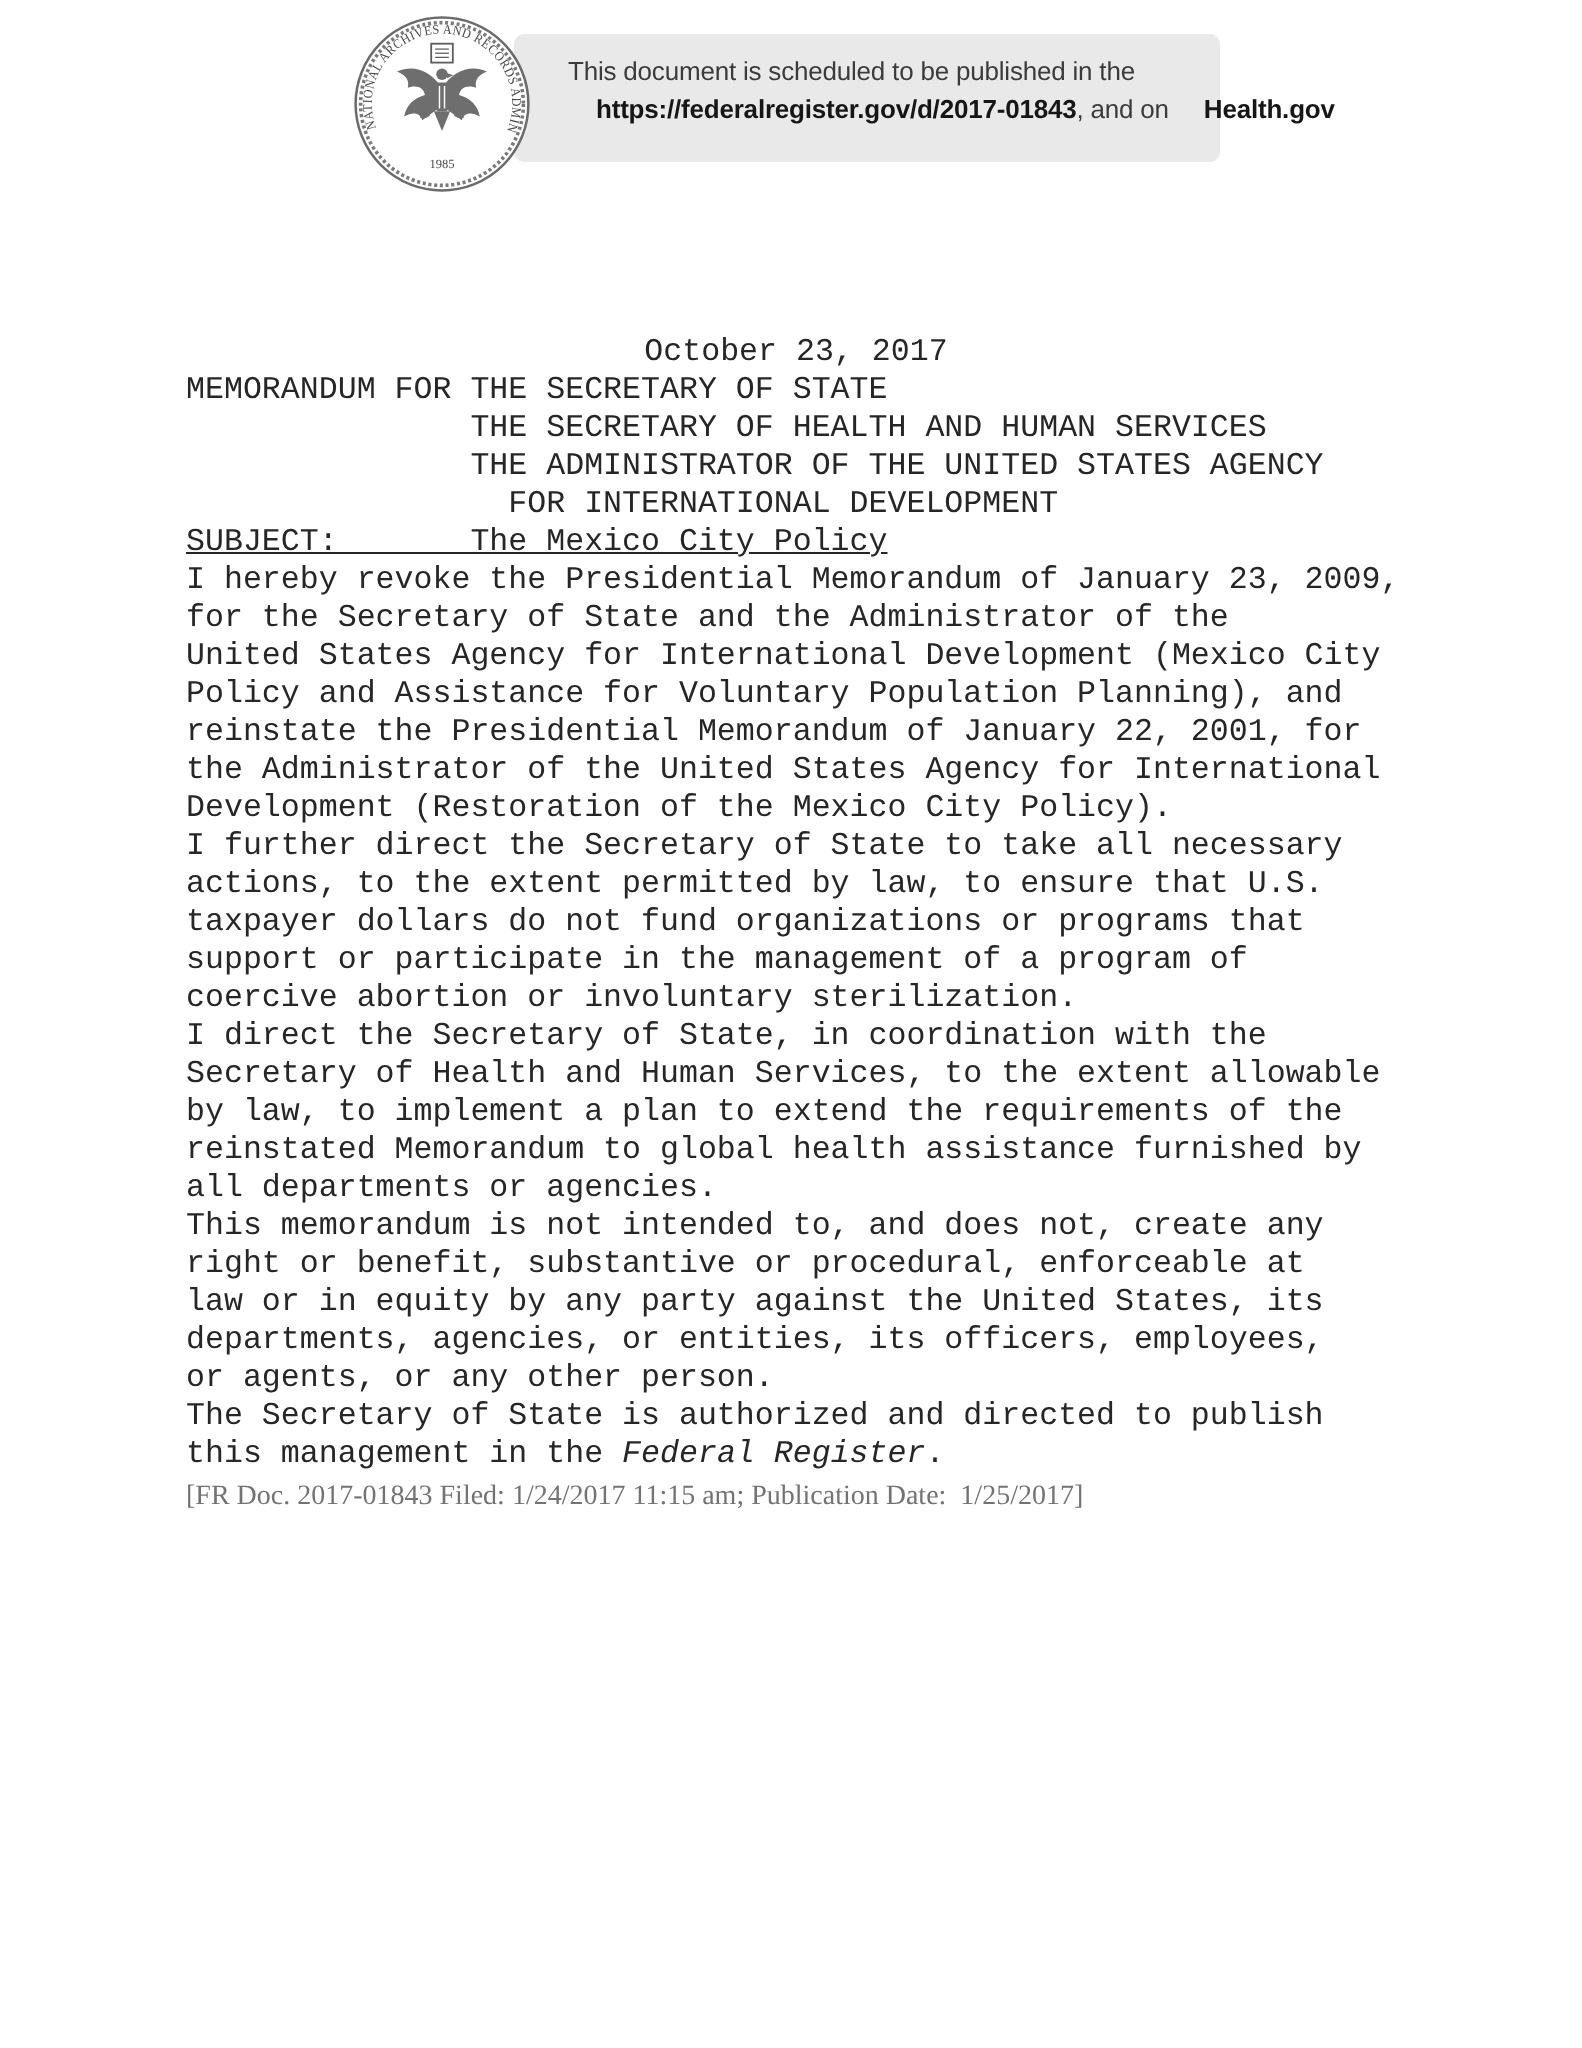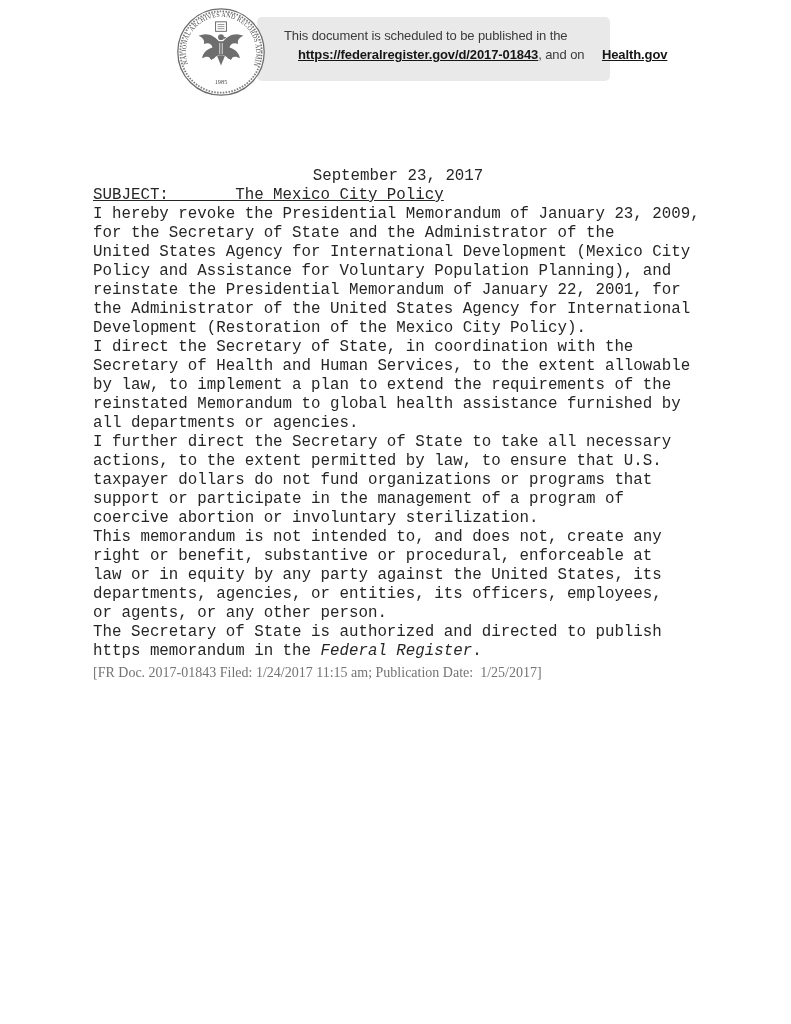--- a/index.html
+++ b/index.html
@@ -19,21 +19,20 @@
     box-sizing:border-box;
     padding:9px 0 0 27px;
     font-family:"Liberation Sans",sans-serif;
     font-size:13px;line-height:19px;
     color:#3b3b3b;
     letter-spacing:-0.1px;
   }
   .notice-line{white-space:nowrap;}
   .notice-link{
     font-weight:bold;
-    text-decoration:underline;
     color:#161616;
     cursor:pointer;
     padding-left:14px;
   }
   
   .seal{position:absolute;left:176px;top:7px;width:90px;height:90px;}
   
   .memo{
     position:absolute;left:93px;top:167px;width:640px;
     color:#262626;
@@ -86,42 +85,46 @@
         <line x1="48.6" y1="40" x2="48.6" y2="52.5" stroke="#ffffff" stroke-width="0.8"></line>
         <line x1="51.4" y1="40" x2="51.4" y2="52.5" stroke="#ffffff" stroke-width="0.8"></line>
         <path d="M45.5 54 L50 65 L54.5 54 Z" fill="#6e6e6e"></path>
         <path d="M43 56 q-3 2 -5 1 M57 56 q3 2 5 1" stroke="#6e6e6e" stroke-width="1.2" fill="none"></path>
       </g>
       <text x="50" y="85.5" text-anchor="middle" font-size="7" fill="#4a4a4a" font-family="'Liberation Serif',serif">1985</text>
     </svg>
   </div>
 
   <div class="memo">
-    <div class="memo-date">September 23, 2017</div>
+    <div class="memo-date">October 23, 2017</div>
+    <pre class="addr">MEMORANDUM FOR THE SECRETARY OF STATE
+               THE SECRETARY OF HEALTH AND HUMAN SERVICES
+               THE ADMINISTRATOR OF THE UNITED STATES AGENCY
+                 FOR INTERNATIONAL DEVELOPMENT</pre>
     <pre class="subj">SUBJECT:       The Mexico City Policy</pre>
     <pre class="para-first">I hereby revoke the Presidential Memorandum of January 23, 2009,
 for the Secretary of State and the Administrator of the
 United States Agency for International Development (Mexico City
 Policy and Assistance for Voluntary Population Planning), and
 reinstate the Presidential Memorandum of January 22, 2001, for
 the Administrator of the United States Agency for International
 Development (Restoration of the Mexico City Policy).</pre>
+    <pre class="para">I further direct the Secretary of State to take all necessary
+actions, to the extent permitted by law, to ensure that U.S.
+taxpayer dollars do not fund organizations or programs that
+support or participate in the management of a program of
+coercive abortion or involuntary sterilization.</pre>
     <pre class="para">I direct the Secretary of State, in coordination with the
 Secretary of Health and Human Services, to the extent allowable
 by law, to implement a plan to extend the requirements of the
 reinstated Memorandum to global health assistance furnished by
 all departments or agencies.</pre>
-    <pre class="para">I further direct the Secretary of State to take all necessary
-actions, to the extent permitted by law, to ensure that U.S.
-taxpayer dollars do not fund organizations or programs that
-support or participate in the management of a program of
-coercive abortion or involuntary sterilization.</pre>
     <pre class="para">This memorandum is not intended to, and does not, create any
 right or benefit, substantive or procedural, enforceable at
 law or in equity by any party against the United States, its
 departments, agencies, or entities, its officers, employees,
 or agents, or any other person.</pre>
     <pre class="closing"><span>The Secretary of State is authorized and directed to publish
-https memorandum in the </span><span class="fr-italic">Federal Register</span><span>.</span></pre>
+this management in the </span><span class="fr-italic">Federal Register</span><span>.</span></pre>
     <div class="frdoc">[FR Doc. 2017-01843 Filed: 1/24/2017 11:15 am; Publication Date:  1/25/2017]</div>
   </div>
 
 </div>
 
 </body></html>

